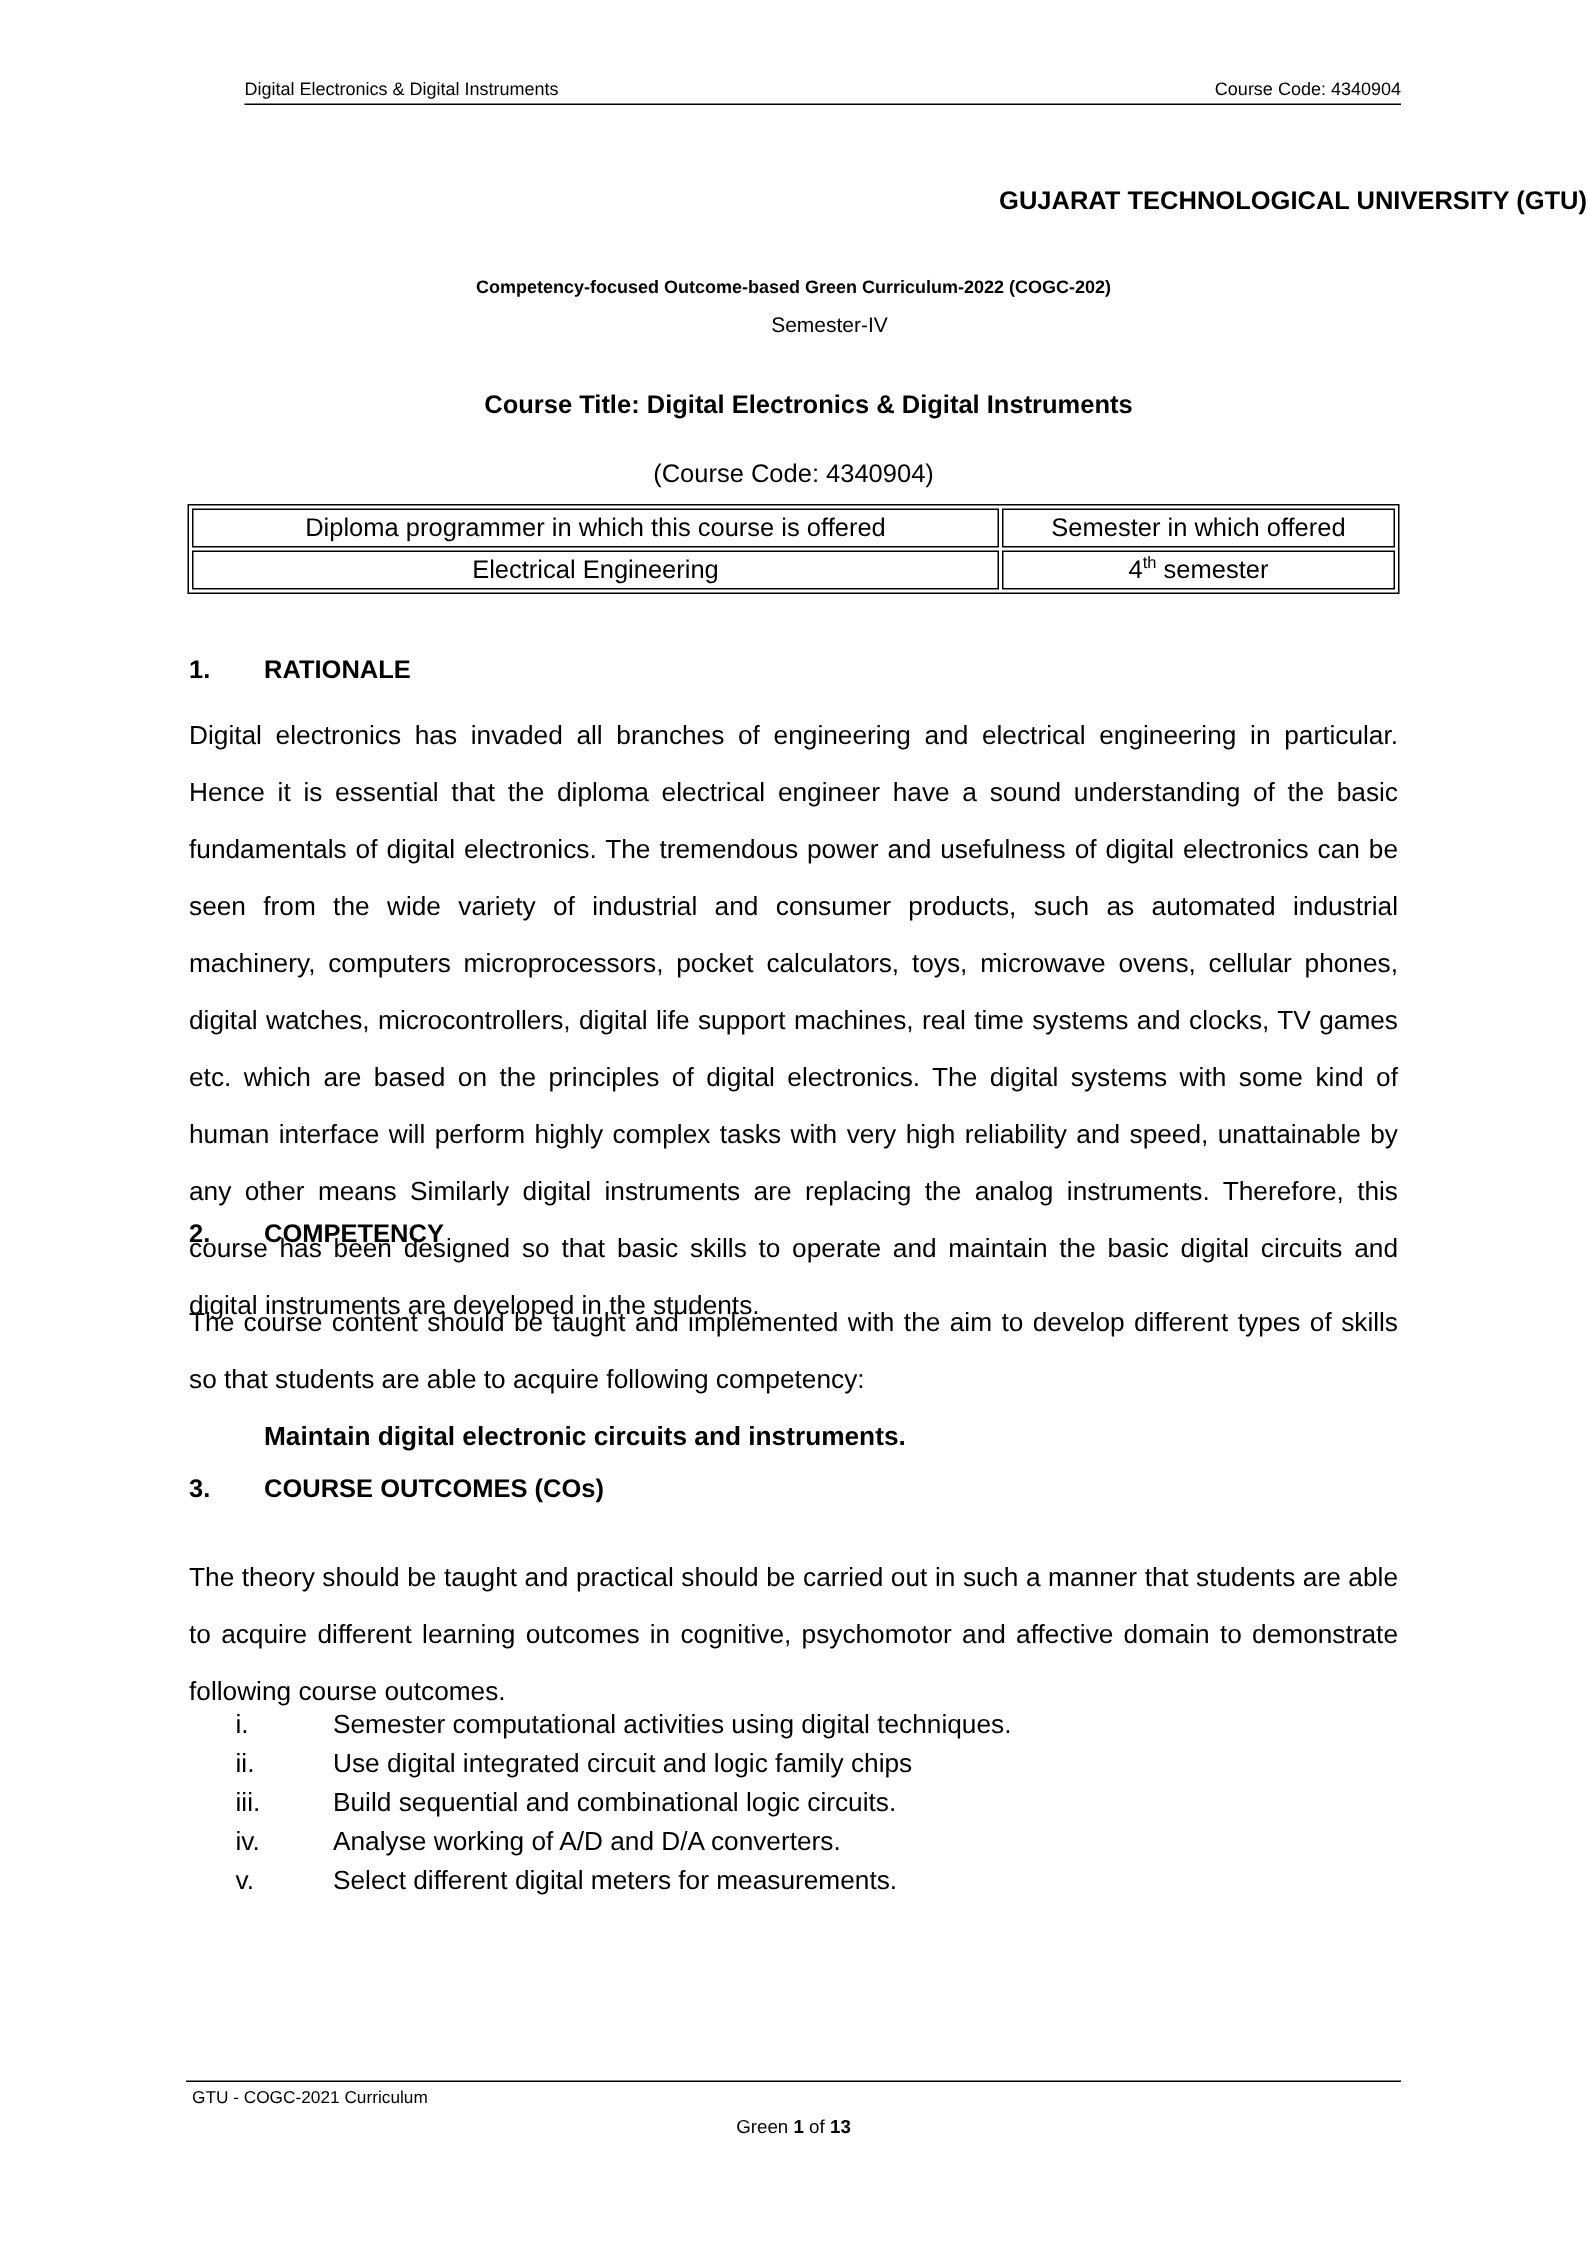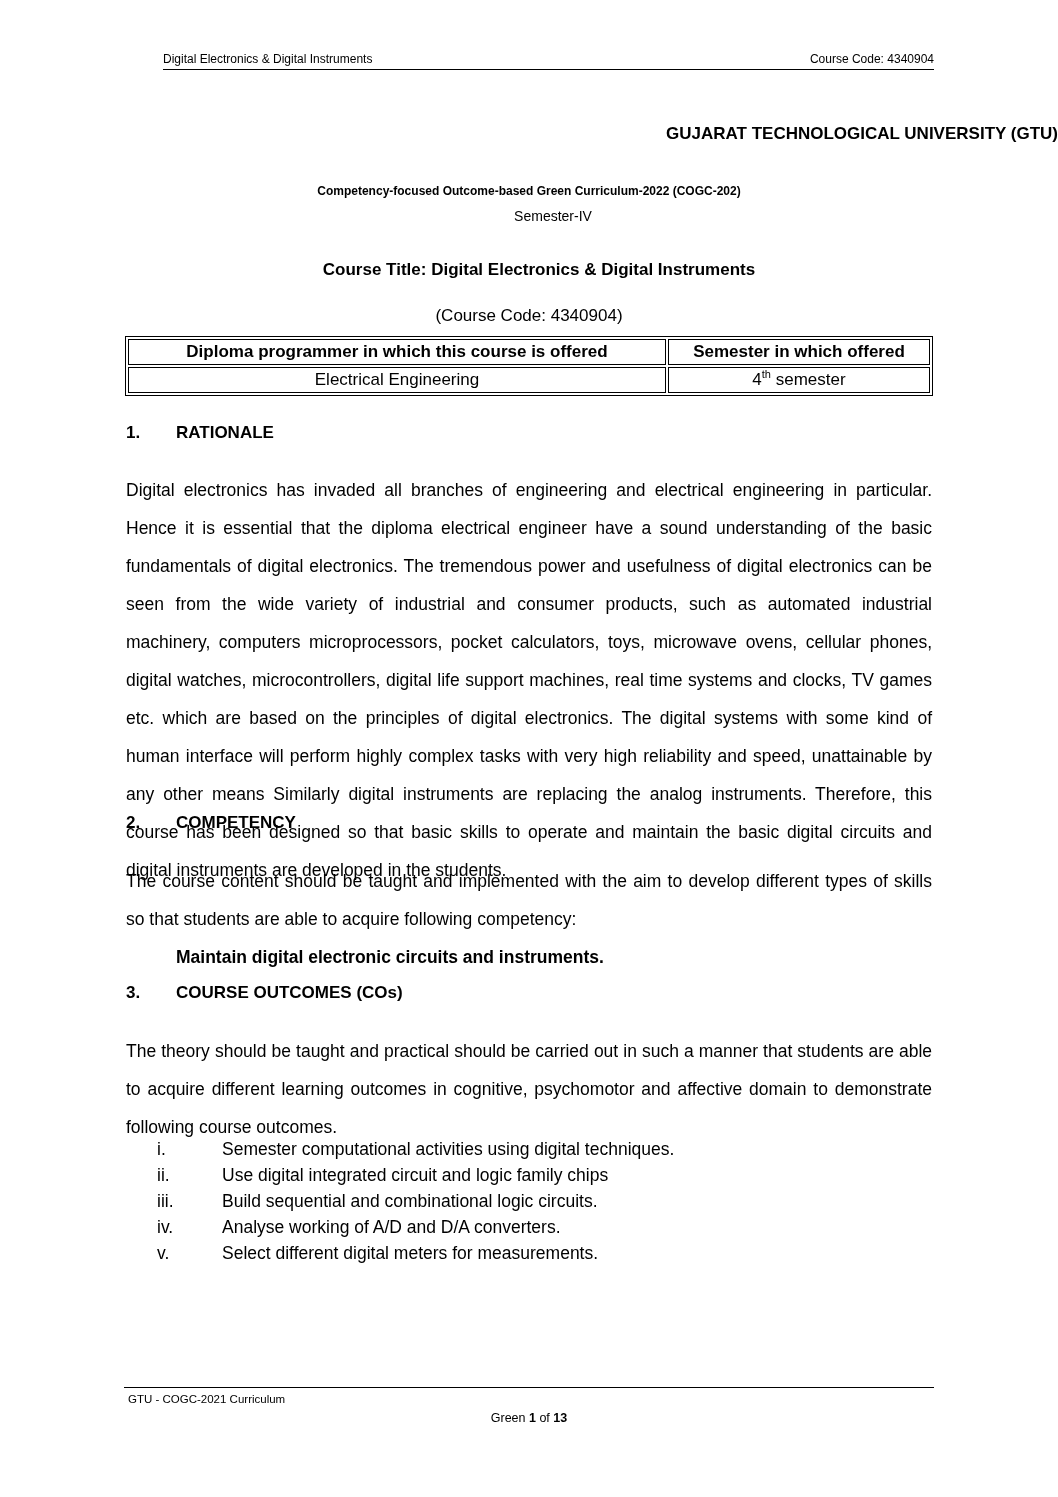--- a/index.html
+++ b/index.html
@@ -21,21 +21,21 @@
   .t-code { top: 286px; font-size: 17px; margin-top: 20px; }
 
   table.offer {
     position: absolute; left: 125px; top: 336px; width: 808px;
     border-collapse: separate; border-spacing: 2px;
     border: 1px solid #000; font-size: 17px;
   }
   table.offer td, table.offer th {
     border: 1px solid #000; text-align: center; padding: 1px 4px; height: 22px;
   }
-  table.offer th { font-weight: bold; }
+  table.offer th { font-weight: normal; }
   table.offer .c1 { width: 528px; }
   sup { font-size: 11px; line-height: 0; }
 
   .sec {
     position: absolute; left: 126px; font-size: 17px; font-weight: bold;
   }
   .sec .num { display: inline-block; width: 50px; }
   .para {
     position: absolute; left: 126px; width: 806px; font-size: 17.5px;
     line-height: 38px; text-align: justify;
@@ -74,21 +74,21 @@
       <th class="c1">Diploma programmer in which this course is offered</th>
       <th>Semester in which offered</th>
     </tr>
     <tr>
       <td>Electrical Engineering</td>
       <td><span>4</span><sup>th</sup><span> semester</span></td>
     </tr>
   </tbody>
     </table>
 
-  <div class="sec" style="top:423px;">
+  <div class="sec" style="top:437px;">
     <span class="num">1.</span><span>RATIONALE</span>
   </div>
   <div class="para" style="top:471px;">Digital electronics has invaded all branches of engineering and electrical engineering in particular. Hence it is essential that the diploma electrical engineer have a sound understanding of the basic fundamentals of digital electronics. The tremendous power and usefulness of digital electronics can be seen from the wide variety of industrial and consumer products, such as automated industrial machinery, computers microprocessors, pocket calculators, toys, microwave ovens, cellular phones, digital watches, microcontrollers, digital life support machines, real time systems and clocks, TV games etc. which are based on the principles of digital electronics. The digital systems with some kind of human interface will perform highly complex tasks with very high reliability and speed, unattainable by any other means Similarly digital instruments are replacing the analog instruments. Therefore, this course has been designed so that basic skills to operate and maintain the basic digital circuits and digital instruments are developed in the students.</div>
 
   <div class="sec" style="top:813px;">
     <span class="num">2.</span><span>COMPETENCY</span>
   </div>
   <div class="para" style="top:862px;">
     <div>The course content should be taught and implemented with the aim to develop different types of skills so that students are able to acquire following competency:</div>
     <div class="bold-indent">Maintain digital electronic circuits and instruments.</div>

